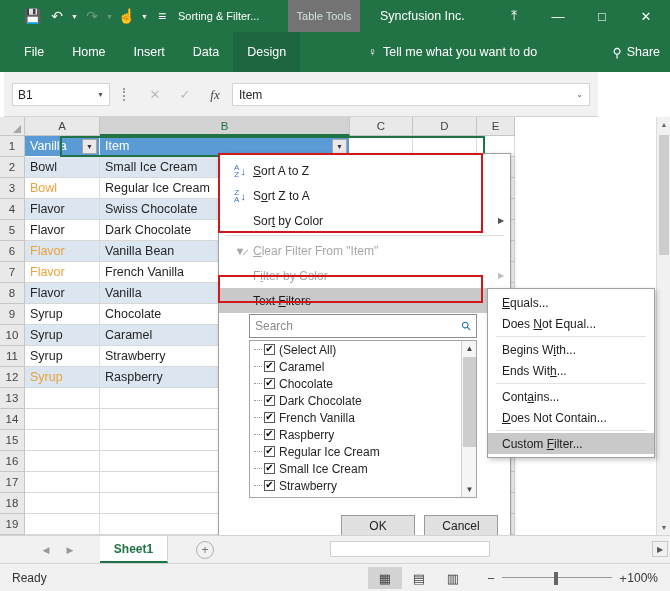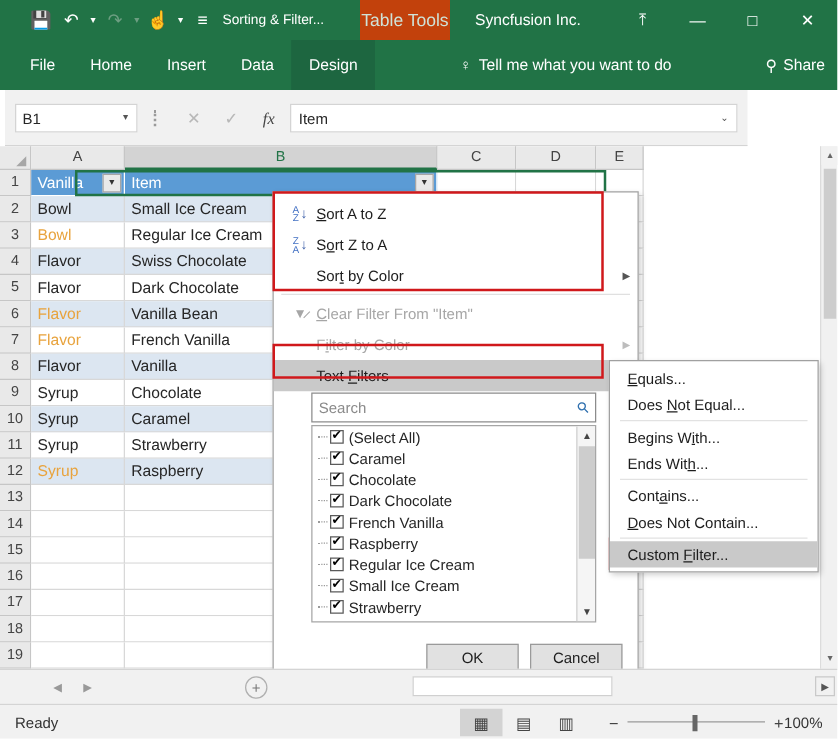--- a/index.html
+++ b/index.html
@@ -25,21 +25,21 @@
   }
   .qat-btn.dim { color:#6d9e82; }
   .qat-caret { font-size:7px; width:9px; display:flex; align-items:center; justify-content:center; color:#fff; }
   .qat-caret.dim { color:#6d9e82; }
   .title-doc {
     position:absolute; left:178px; top:0; height:32px; line-height:32px;
     font-size:11px; color:#fff; white-space:nowrap;
   }
   .tabletools {
     position:absolute; left:288px; top:0; width:72px; height:32px;
-    background:#c2410c; color:#cfe3d8; font-size:14px;
+    background:#737373; color:#cfe3d8; font-size:11px;
     display:flex; align-items:center; justify-content:center;
   }
   .title-user {
     position:absolute; left:380px; top:0; height:32px; line-height:32px;
     font-size:12.5px; color:#fff; white-space:nowrap;
   }
   .wbtns { position:absolute; right:2px; top:0; height:32px; display:flex; align-items:center; }
   .wbtn {
     width:44px; height:32px; display:flex; align-items:center; justify-content:center;
     color:#fff; font-size:13px;
@@ -650,20 +650,21 @@
       </div>
     <div class="smsep"></div>
     <div class="smi hot">
         <span>Custom <u class="ak">F</u>ilter...</span>
       </div>
   </div>
 
   <div class="tabbar">
     <div class="navarr" style="left:36px;">◀</div>
     <div class="navarr" style="left:60px;">▶</div>
+    <div class="sheettab">Sheet1</div>
     <div class="addsheet">+</div>
     <div class="hsb">
       <div class="hsb-th"></div>
     </div>
     <div class="hsb-ar">▶</div>
   </div>
 
   <div class="statusbar">
     <div class="ready">Ready</div>
     <div class="views">

